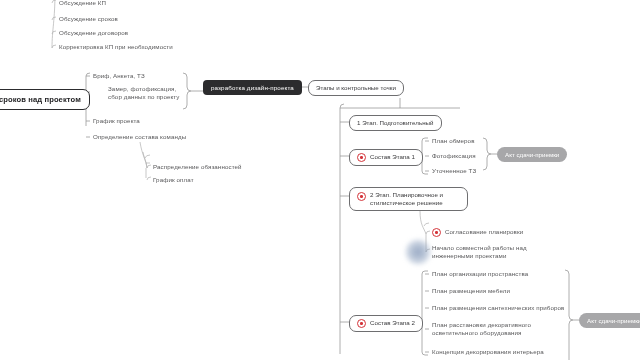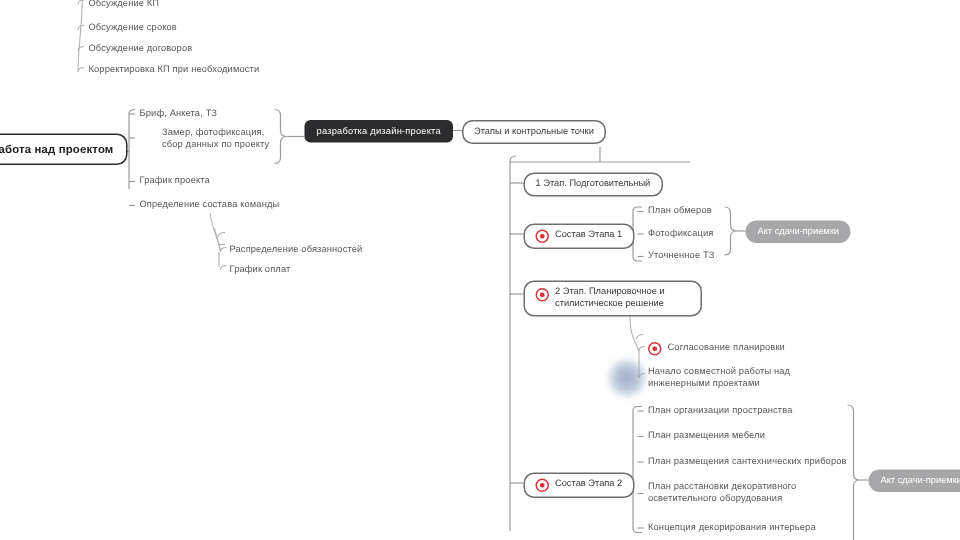--- a/index.html
+++ b/index.html
@@ -228,21 +228,21 @@
     <span class="label">Обсуждение сроков</span>
   </div>
   <div class="node leaf" style="left:59px; top:29px; width:120px;">
     <span class="label">Обсуждение договоров</span>
   </div>
   <div class="node leaf" style="left:59px; top:43px; width:160px;">
     <span class="label">Корректировка КП при необходимости</span>
   </div>
 
   <div class="node root" style="left:-10px; top:89px;">
-    <span class="label">абота над проектом</span>
+    <span class="label">сроков над проектом</span>
   </div>
 
   <div class="node leaf" style="left:93px; top:72px; width:100px;">
     <span class="label">Бриф, Анкета, ТЗ</span>
   </div>
   <div class="node leaf wrap" style="left:108px; top:85px; width:78px; display:block;">
     <span class="label">Замер, фотофиксация, сбор данных по проекту</span>
   </div>
   <div class="node leaf" style="left:93px; top:117px; width:100px;">
     <span class="label">График проекта</span>

